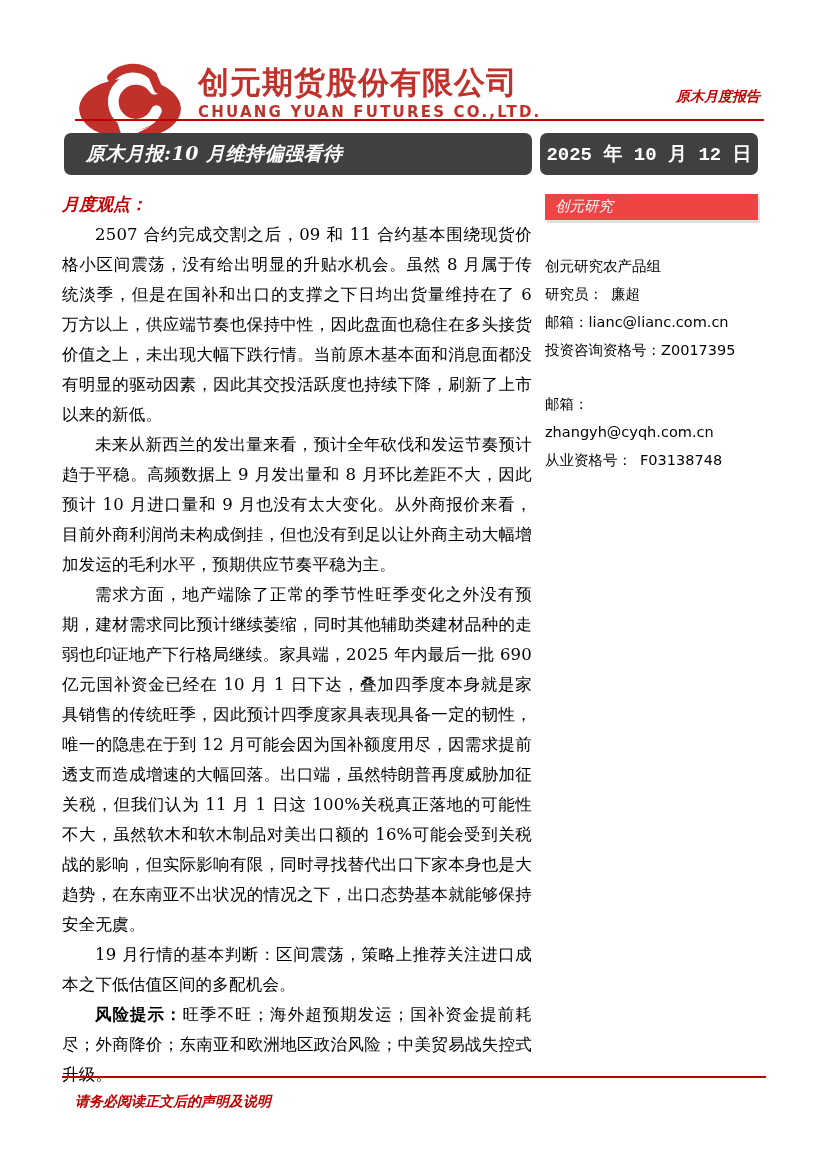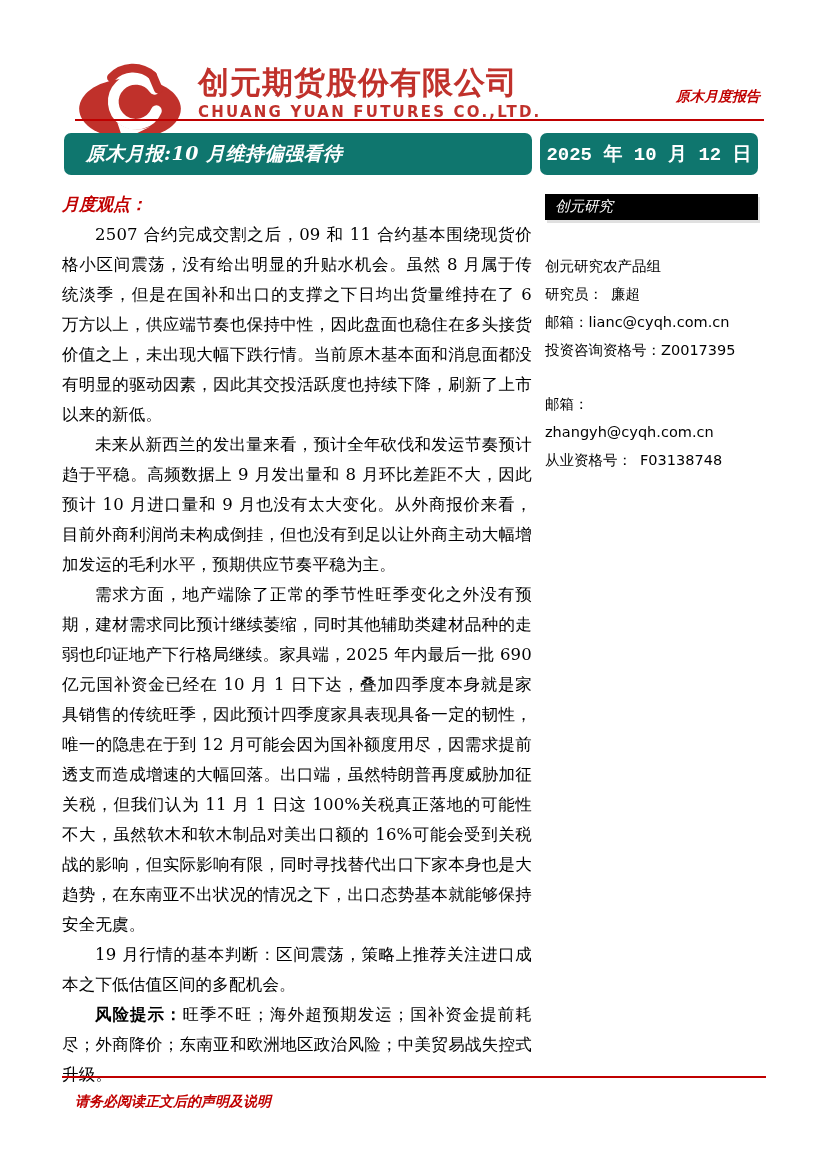--- a/index.html
+++ b/index.html
@@ -61,21 +61,21 @@
     top: 119px;
     height: 2px;
     background: #c00000;
   }
 
   
   .banner {
     position: absolute;
     top: 133px;
     height: 42px;
-    background: #0f766e;
+    background: #404040;
     border-radius: 7px;
     color: #ffffff;
     display: flex;
     align-items: center;
   }
   .banner-title {
     left: 64px;
     width: 468px;
     padding-left: 22px;
     font-size: 19px;
@@ -119,21 +119,21 @@
 
   
   .sidebar {
     position: absolute;
     left: 545px;
     top: 194px;
     width: 213px;
     font-size: 14.5px;
   }
   .sidebar-heading {
-    background: #000000;
+    background: #ef4444;
     color: #ffffff;
     font-style: italic;
     font-size: 14.5px;
     padding: 3px 6px 4px 10px;
     box-shadow: 2px 3px 0 rgba(0,0,0,0.12);
   }
   .sidebar-body { margin-top: 32px; }
   .sb-row { line-height: 28px; white-space: nowrap; }
   .sb-gap { height: 26px; }
   .mono-val, .email {
@@ -192,21 +192,21 @@
     <p>需求方面，地产端除了正常的季节性旺季变化之外没有预期，建材需求同比预计继续萎缩，同时其他辅助类建材品种的走弱也印证地产下行格局继续。家具端，2025 年内最后一批 690 亿元国补资金已经在 10 月 1 日下达，叠加四季度本身就是家具销售的传统旺季，因此预计四季度家具表现具备一定的韧性，唯一的隐患在于到 12 月可能会因为国补额度用尽，因需求提前透支而造成增速的大幅回落。出口端，虽然特朗普再度威胁加征关税，但我们认为 11 月 1 日这 100%关税真正落地的可能性不大，虽然软木和软木制品对美出口额的 16%可能会受到关税战的影响，但实际影响有限，同时寻找替代出口下家本身也是大趋势，在东南亚不出状况的情况之下，出口态势基本就能够保持安全无虞。</p>
     <p>19 月行情的基本判断：区间震荡，策略上推荐关注进口成本之下低估值区间的多配机会。</p>
     <p><span class="risk-label">风险提示：</span><span>旺季不旺；海外超预期发运；国补资金提前耗尽；外商降价；东南亚和欧洲地区政治风险；中美贸易战失控式升级。</span></p>
   </div>
 
   <div class="sidebar">
     <div class="sidebar-heading">创元研究</div>
     <div class="sidebar-body">
       <div class="sb-row">创元研究农产品组</div>
       <div class="sb-row"><span>研究员：</span><span class="val-space"></span><span>廉超</span></div>
-      <div class="sb-row"><span>邮箱：</span><span class="email">lianc@cyqh.com.cn</span></div>
+      <div class="sb-row"><span>邮箱：</span><span class="email">lianc@lianc.com.cn</span></div>
       <div class="sb-row"><span>投资咨询资格号：</span><span class="mono-val">Z0017395</span></div>
       <div class="sb-gap"></div>
       <div class="sb-row"><span>邮箱：</span></div>
       <div class="sb-row"><span class="email">zhangyh@cyqh.com.cn</span></div>
       <div class="sb-row"><span>从业资格号：</span><span class="val-space"></span><span class="mono-val">F03138748</span></div>
     </div>
   </div>
 
   <div class="footer">
     <div class="footer-rule"></div>

